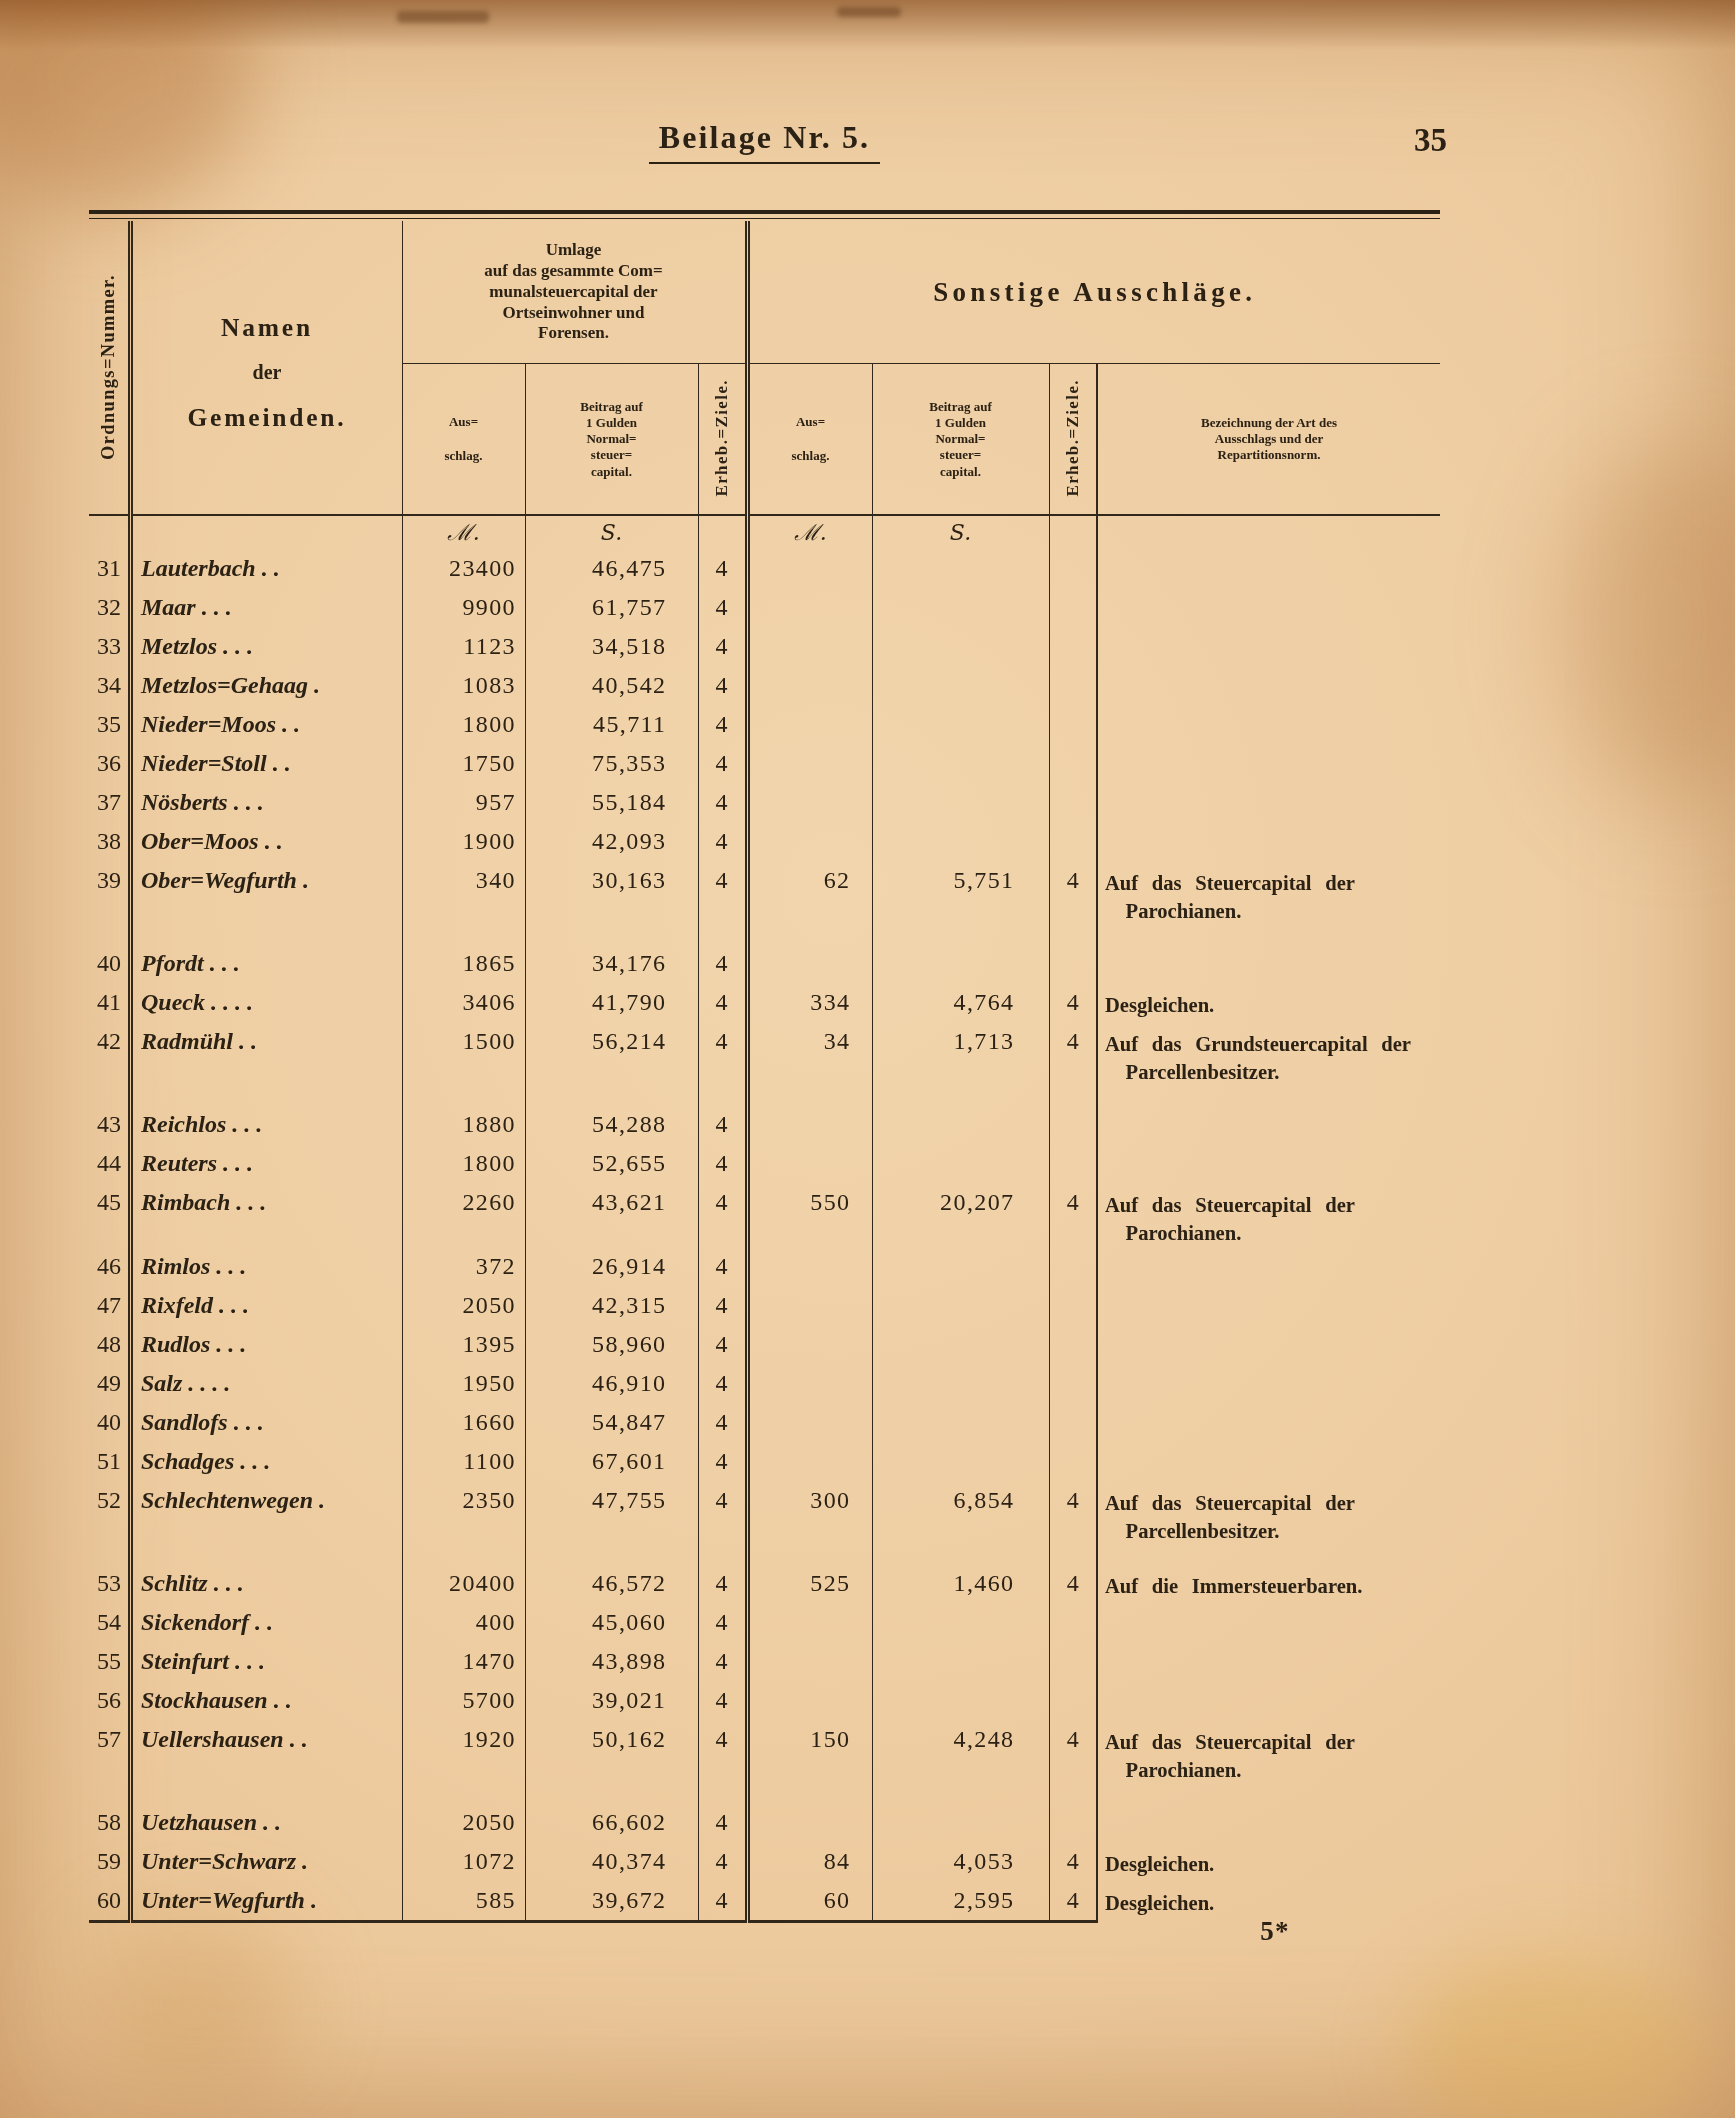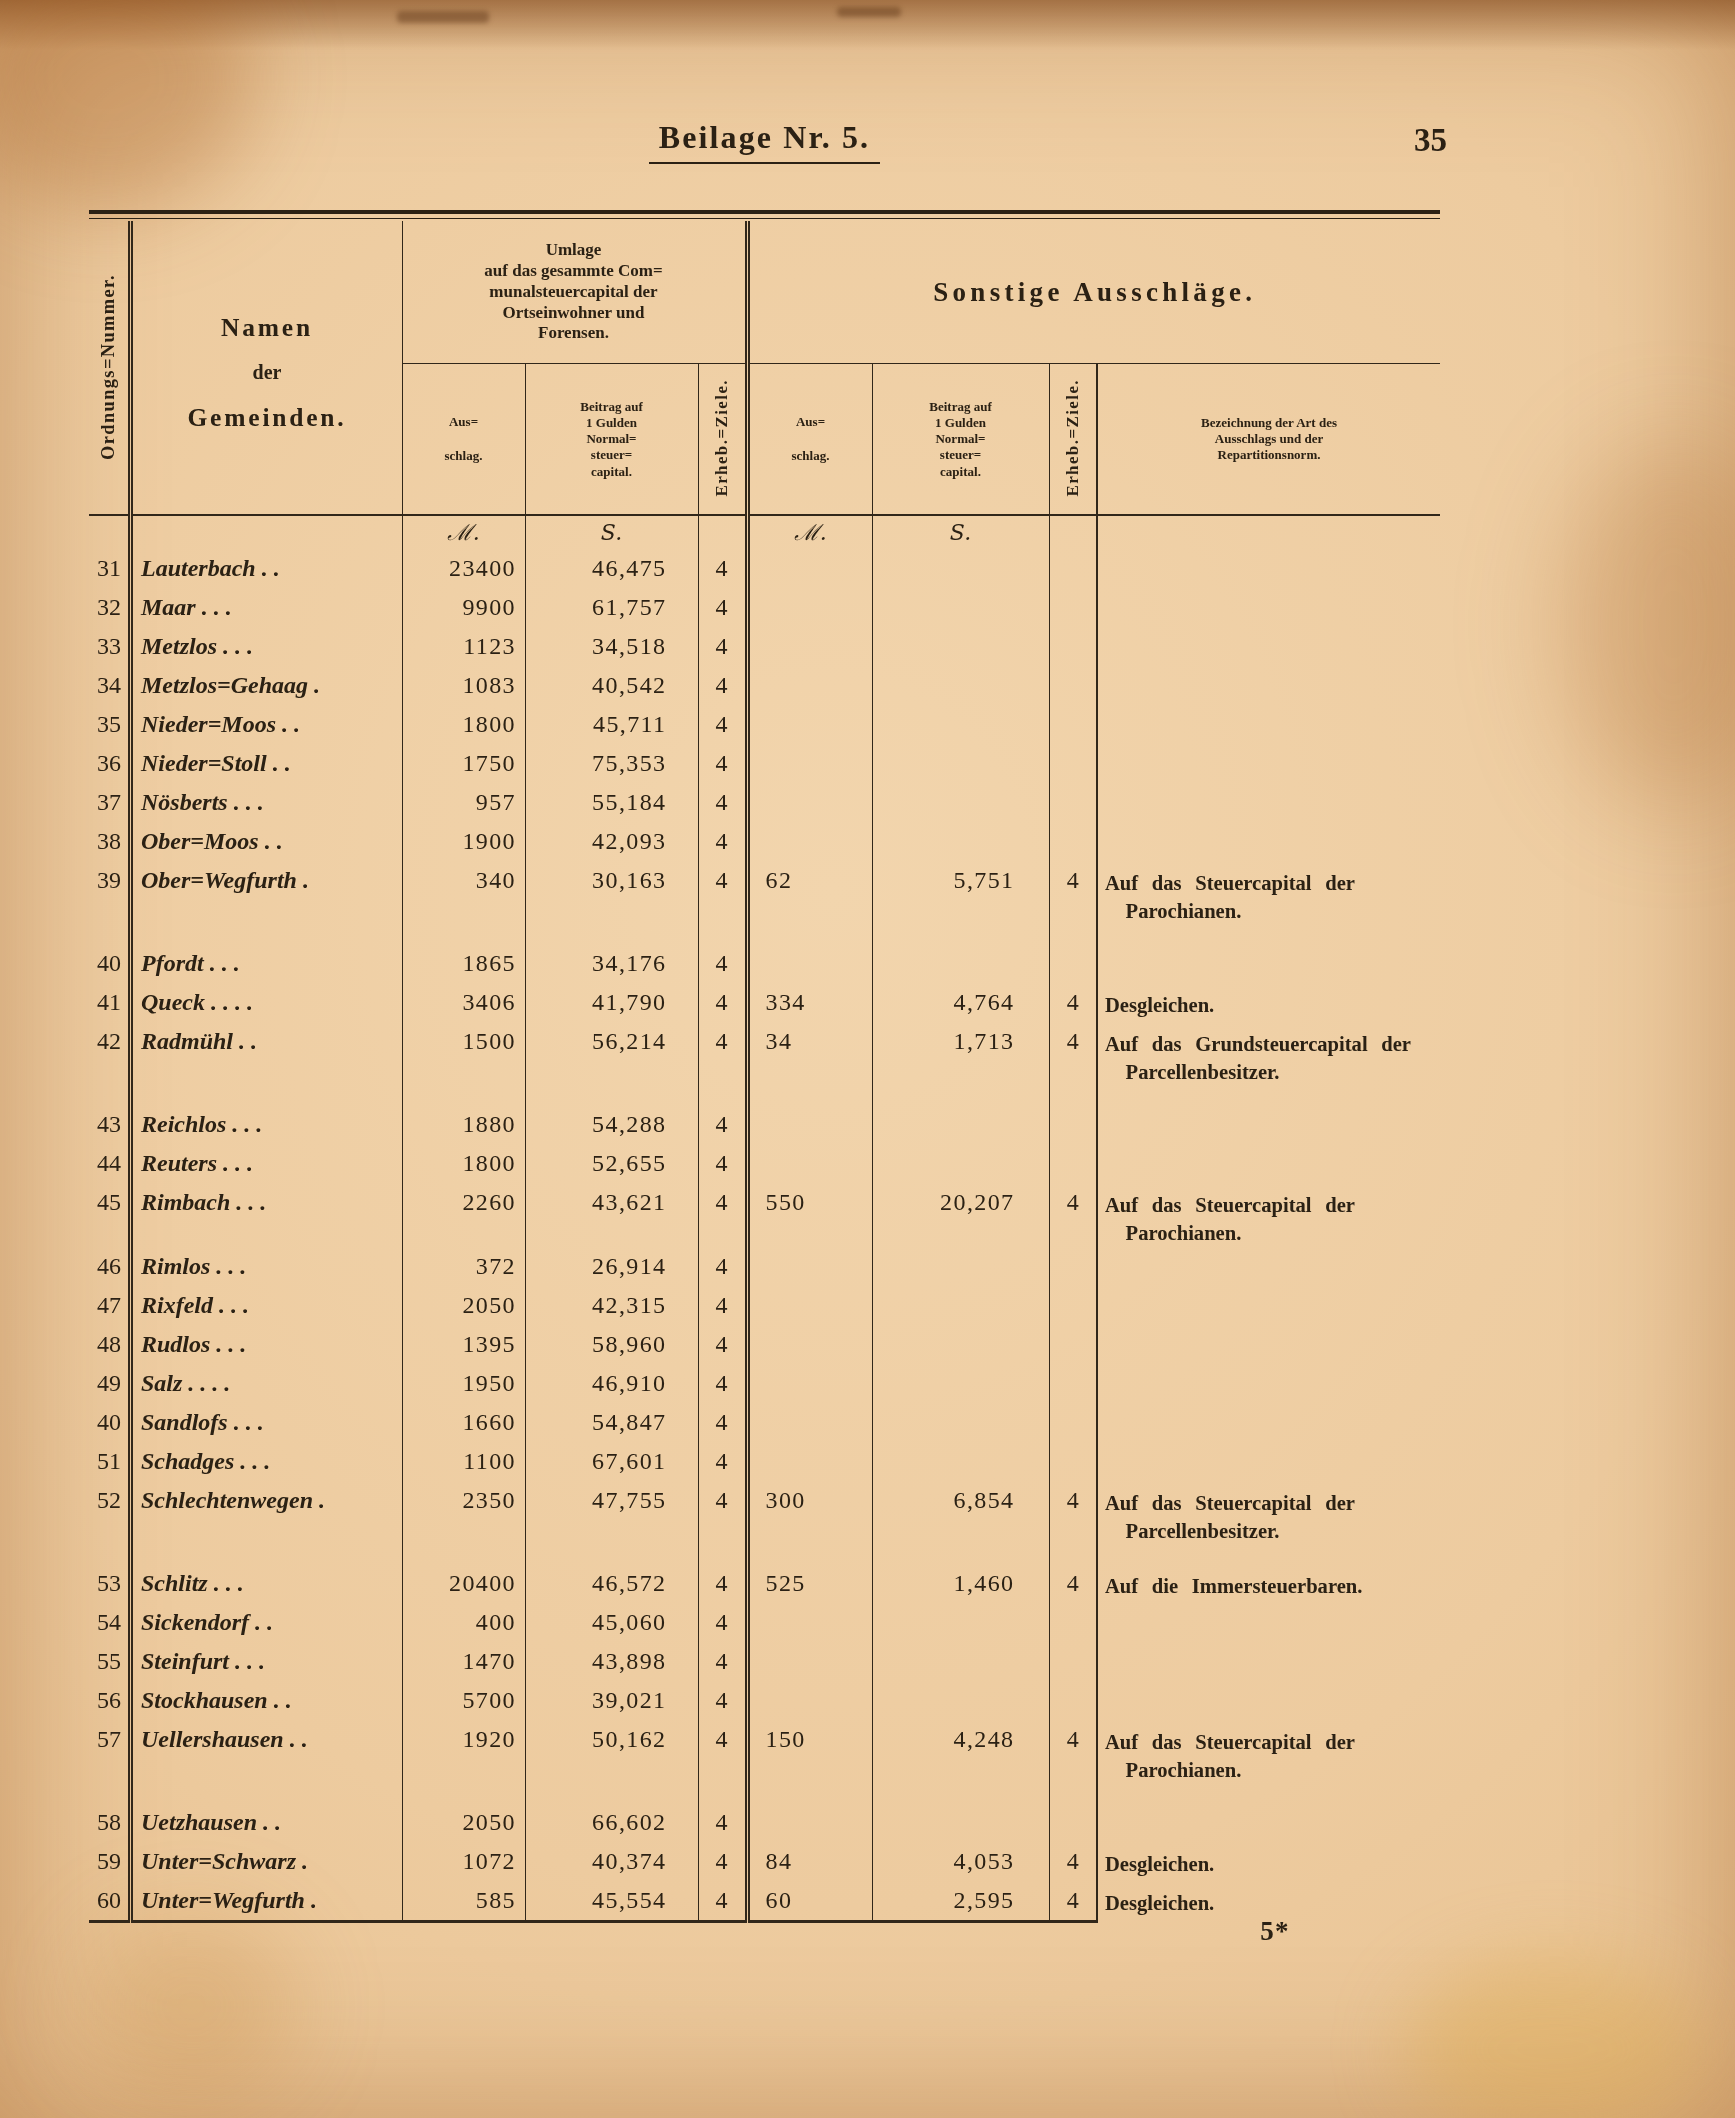--- a/index.html
+++ b/index.html
@@ -104,21 +104,21 @@
   tbody tr.units td { padding-top: 2.8px; font-size: 22px; font-style: italic; text-align: center; font-family: "DejaVu Serif", serif; }
   tbody tr.gap td { padding-bottom: 20px; }
   tbody tr:last-child td { border-bottom: 3.5px solid #31271a; }
   tbody tr:last-child td:last-child { border-bottom: none; }
 
   td.col-num  { text-align: right; padding-right: 6.4px; }
   td.col-name { text-align: left; padding-left: 8.5px; font-weight: bold; white-space: nowrap; font-style: italic; }
   td.col-a1   { text-align: right; padding-right: 8.5px; letter-spacing: 1.4px; }
   td.col-b1   { text-align: right; padding-right: 31px; letter-spacing: 1.4px; }
   td.col-z    { text-align: center; }
-  td.col-a2   { padding-right: 21px; letter-spacing: 1.4px; padding-left: 16px; }
+  td.col-a2   { text-align: right; padding-right: 21px; letter-spacing: 1.4px; padding-left: 16px; }
   td.col-b2   { text-align: right; padding-right: 34px; letter-spacing: 1.4px; }
   td.col-note { text-align: left; padding-left: 7px; padding-top: 7px;
                 font-size: 20.6px; line-height: 28px; white-space: pre-line;
                 word-spacing: 8.5px; font-weight: bold; }
 </style>
 </head>
 <body>
 
 <div class="sheet">
   <div class="edge-top"></div>
@@ -527,21 +527,21 @@
             <td class="col-z">4</td>
             <td class="col-a2">84</td>
             <td class="col-b2">4,053</td>
             <td class="col-z">4</td>
             <td class="col-note">Desgleichen.</td>
           </tr>
           <tr>
             <td class="col-num">60</td>
             <td class="col-name">Unter=Wegfurth .</td>
             <td class="col-a1">585</td>
-            <td class="col-b1">45,554</td>
+            <td class="col-b1">39,672</td>
             <td class="col-z">4</td>
             <td class="col-a2">60</td>
             <td class="col-b2">2,595</td>
             <td class="col-z">4</td>
             <td class="col-note">Desgleichen.</td>
           </tr>
         </tbody>
     </table>
   </div>
 

